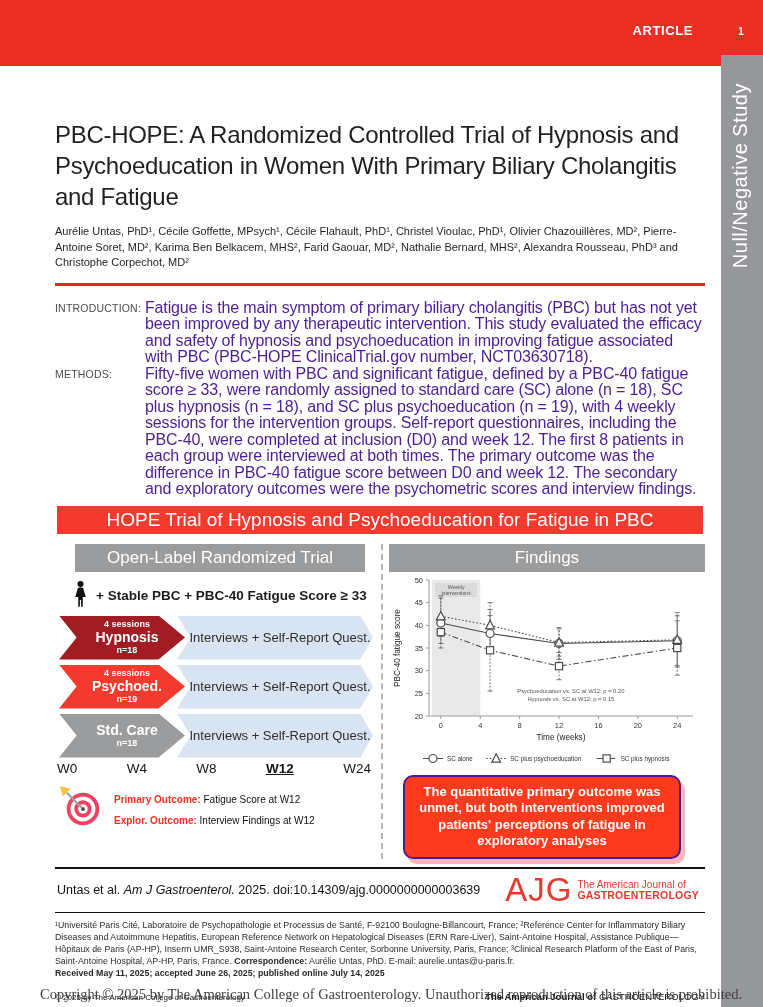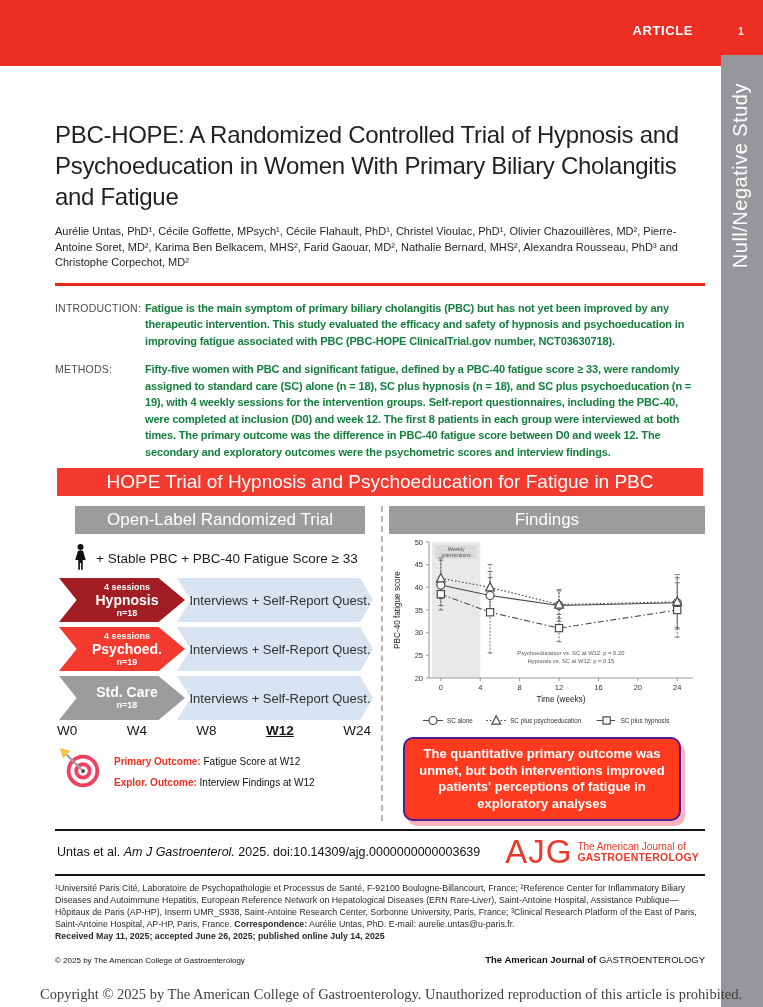--- a/index.html
+++ b/index.html
@@ -14,37 +14,37 @@
   
   .sidebar{position:absolute;top:55px;right:0;width:42px;bottom:0;background:#95979A;}
   .sidebar-label{position:absolute;top:28px;left:8px;writing-mode:vertical-rl;
                  transform:rotate(180deg);color:#fff;font-size:20px;letter-spacing:.5px;}
   
   .content{position:absolute;left:55px;top:55px;width:650px;}
   .title{margin:64px 0 0 0;font-size:24px;line-height:31px;font-weight:400;
          letter-spacing:-0.3px;color:#231F20;}
   .authors{margin:12px 0 0 0;font-size:11px;line-height:15.5px;color:#231F20;}
   .red-rule{margin-top:12px;height:3px;background:#E8271B;}
-  .abstract{margin-top:14px;display:grid;grid-template-columns:90px 1fr;row-gap:12px;}
+  .abstract{margin-top:14px;display:grid;grid-template-columns:90px 1fr;}
   .abs-label{font-size:10.5px;color:#4A4C50;letter-spacing:.2px;padding-top:2px;}
-  .abs-body{font-size:11px;line-height:16.5px;font-weight:bold;color:#15803d;
+  .abs-body{font-size:16px;line-height:16.5px;font-weight:normal;color:#4c1d95;
             letter-spacing:-0.15px;}
   
   .ga{margin-top:8px;}
   .ga-banner{margin-left:2px;width:646px;height:28px;background:#F23A2E;color:#fff;
              font-size:19px;display:flex;align-items:center;justify-content:center;}
   .ga-cols{display:flex;margin-top:10px;}
   .ga-left{width:318px;}
   .ga-divider{border-left:2px dashed #B5B5B5;margin:0 6px 0 8px;}
   .ga-right{width:316px;}
   .ga-h{height:28px;background:#9B9C9E;color:#fff;font-size:17px;display:flex;
         align-items:center;justify-content:center;}
   .ga-h.left-h{margin-left:20px;width:290px;}
   .inclusion{display:flex;align-items:center;gap:8px;margin:9px 0 0 18px;font-size:13.5px;
-             color:#1c1c1c;height:30px;}
+             color:#1c1c1c;height:30px;font-weight:bold;}
   .arm-row{display:flex;margin-top:5px;height:44px;margin-left:4px;}
   .arm-shape{width:126px;clip-path:polygon(0% 0%,79% 0%,100% 50%,79% 100%,0% 100%,14% 50%);
              display:flex;flex-direction:column;align-items:center;justify-content:center;
              color:#fff;padding-left:10px;box-sizing:border-box;}
   .arm-sessions{font-size:9px;font-weight:bold;line-height:11px;}
   .arm-sessions:empty{display:none;}
   .arm-name{font-size:14px;font-weight:bold;line-height:15px;}
   .arm-n{font-size:9px;font-weight:bold;line-height:11px;}
   .arm-outcome{width:196px;margin-left:-8px;background:#D8E4F2;
                clip-path:polygon(0% 0%,93.5% 0%,100% 50%,93.5% 100%,0% 100%,7% 50%);

